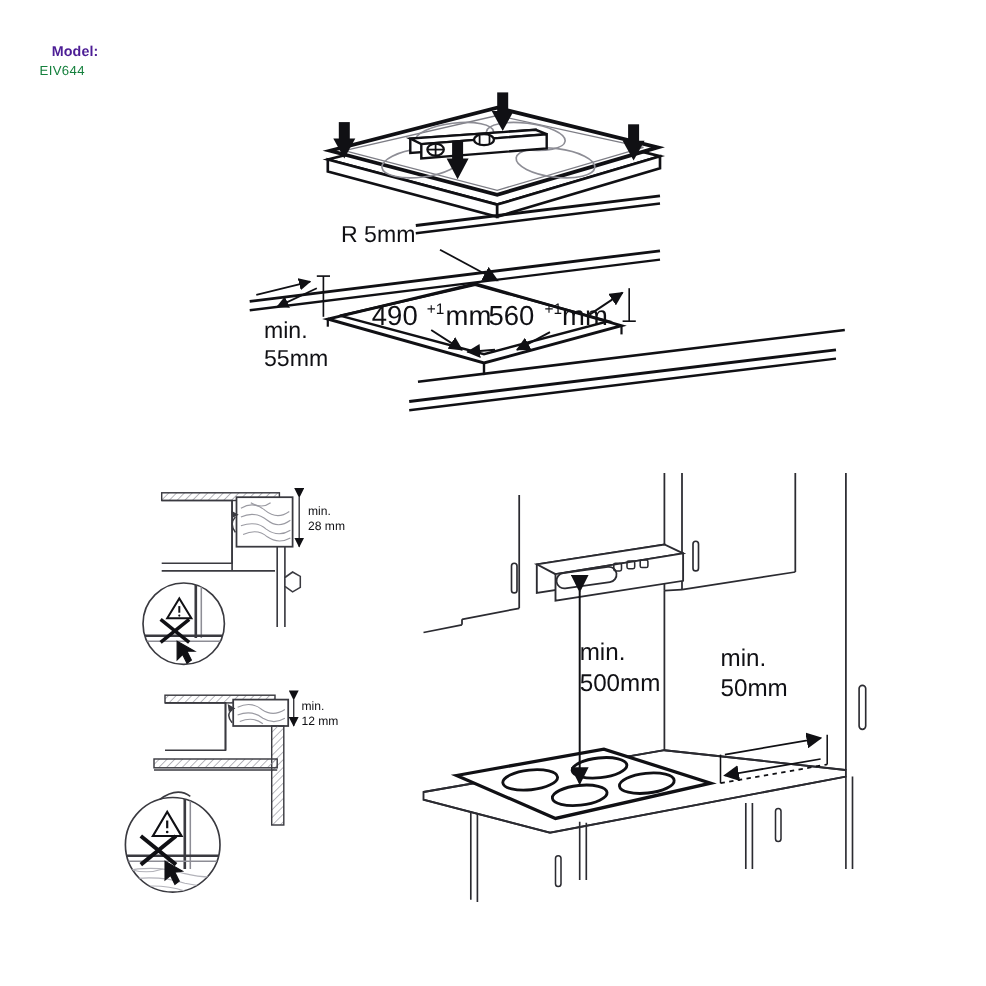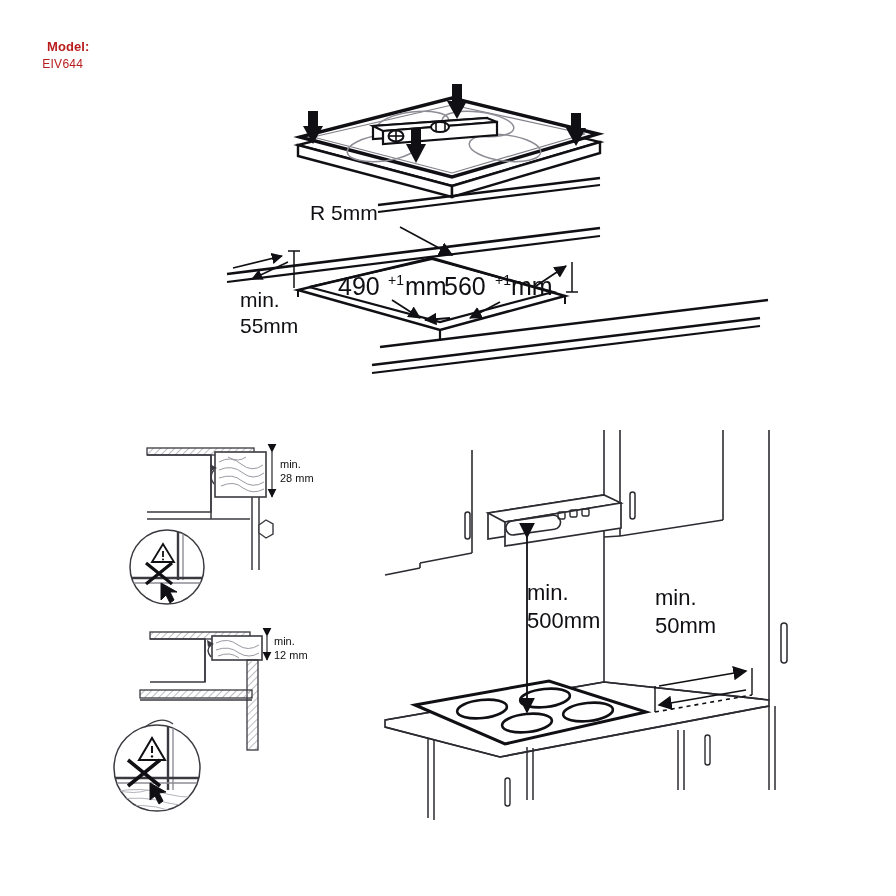--- a/index.html
+++ b/index.html
@@ -3,22 +3,22 @@
 <meta charset="utf-8">
 <title>Installation Diagram</title>
 <style>
   html,body{margin:0;padding:0;background:#ffffff;}
   body{
     width:896px;height:896px;position:relative;overflow:hidden;
     font-family:"Liberation Sans", sans-serif;color:#1d1d1f;
   }
   .canvas{position:absolute;inset:0;width:896px;height:896px;}
   .model-block{position:absolute;left:36px;top:38px;line-height:1.35;}
-  .model-label{font-size:13px;font-weight:bold;color:#b91c1c;letter-spacing:.1px;padding-left:11px;}
-  .model-value{font-size:12px;font-weight:normal;color:#b91c1c;letter-spacing:.3px;text-align:center;}
+  .model-label{font-size:13px;font-weight:bold;color:#4c1d95;letter-spacing:.1px;padding-left:11px;}
+  .model-value{font-size:12px;font-weight:normal;color:#15803d;letter-spacing:.3px;}
   svg{display:block;}
   .dimtext{font-family:"Liberation Sans", sans-serif;fill:#101014;}
 </style>
 </head>
 <body>
 
 <div class="model-block">
   <div class="model-label">Model:</div>
   <div class="model-value">EIV644</div>
 </div>

